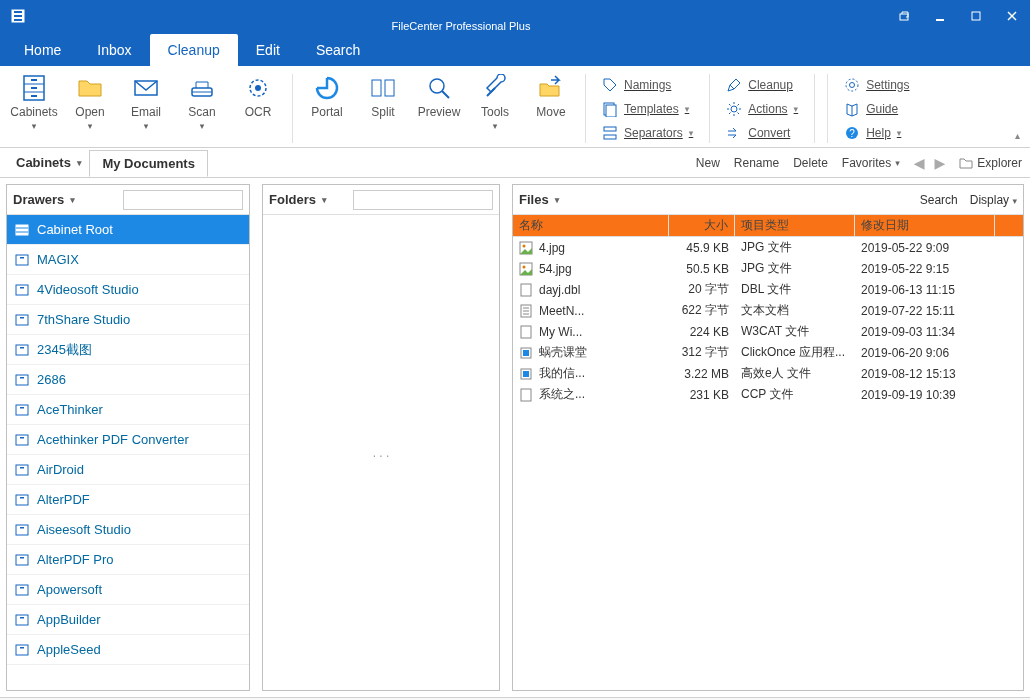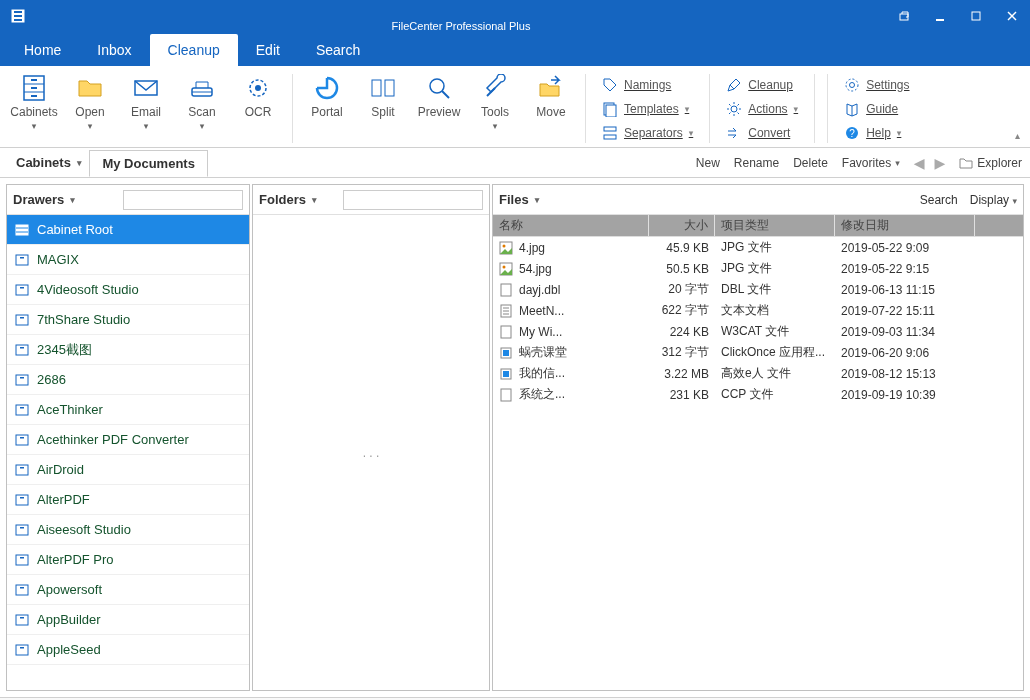--- a/index.html
+++ b/index.html
@@ -30,43 +30,43 @@
 
 .subbar { height: 30px; border-bottom: 1px solid #d0d0d0; display: flex; align-items: center; padding: 0 8px; background: #fff; }
 .subbar-left { display: flex; align-items: center; }
 .cab-label { font-weight: bold; font-size: 13px; padding: 4px 8px; display:flex; align-items:center; gap:6px; }
 .cab-tab { font-weight: bold; font-size: 13px; padding: 5px 12px; border: 1px solid #ccc; border-bottom: 1px solid #fff; background:#fff; margin-bottom:-1px; }
 .subbar-right { margin-left: auto; display: flex; align-items: center; gap: 14px; font-size: 12px; color: #444; }
 .subbar-right .link { cursor: pointer; display:flex; align-items:center; gap:4px; }
 .nav-arrows { display:flex; gap:10px; }
 .nav-arrows span { color:#aaa; font-size:14px; }
 
-.panels { display: flex; height: 519px; padding: 6px; gap: 2px; background:#fff; }
+.panels { display: flex; height: 519px; padding: 6px; gap: 12px; background:#fff; }
 .panel { border: 1px solid #c0c0c0; background: #fff; display: flex; flex-direction: column; }
 .panel-drawers { width: 244px; }
 .panel-folders { width: 238px; position:relative; }
 .panel-files { flex: 1; }
 
 .panel-header { height: 30px; display: flex; align-items: center; padding: 0 6px; border-bottom: 1px solid #e0e0e0; }
 .panel-title { font-weight: bold; font-size: 13px; color:#333; display:flex; align-items:center; gap:6px;}
 .panel-header input { margin-left: auto; height: 20px; border: 1px solid #ccc; font-size: 12px; padding: 0 4px; }
 .panel-drawers .panel-header input { width: 120px; }
 .panel-folders .panel-header input { width: 140px; }
 .panel-files .panel-header { gap: 12px; }
 .panel-files .hdr-right { margin-left:auto; display:flex; gap:12px; }
 
 .drawer-list { overflow-y: scroll; flex:1; }
-.drawer-item { height: 30px; display:flex; align-items:center; padding: 0 8px; border-bottom: 1px solid #efefef; cursor:pointer; gap:8px; font-size:13px; color:#14532d; }
+.drawer-item { height: 30px; display:flex; align-items:center; padding: 0 8px; border-bottom: 1px solid #efefef; cursor:pointer; gap:8px; font-size:13px; color:#0369a1; }
 .drawer-item.selected { background: #1e88e5; color:#fff; }
 .drawer-icon { width:14px; height:12px; flex-shrink:0; }
 
 .folders-body { flex:1; display:flex; align-items:center; justify-content:center; color:#999; }
 
 .file-table { display:flex; flex-direction:column; font-size:12px; overflow:auto; flex:1; }
-.ft-head { display:flex; background:#a3a3a3; border-bottom:1px solid #ddd; height:22px; align-items:center; font-size:12px; color:#444; }
+.ft-head { display:flex; background:#f97316; border-bottom:1px solid #ddd; height:22px; align-items:center; font-size:12px; color:#444; }
 .ft-head div { border-right:1px solid #e0e0e0; padding:0 6px; display:flex; align-items:center; height:100%; }
 .ft-row { display:flex; height:21px; align-items:center; padding:0; }
 .ft-row div { padding:0 6px; white-space:nowrap; overflow:hidden; text-overflow:ellipsis; }
 .col-name { width:156px; display:flex; align-items:center; gap:6px; }
 .col-size { width:66px; text-align:right; justify-content:flex-end; }
 .col-type { width:120px; }
 .col-date { width:140px; }
 .ft-row .col-name .ficon { width:14px; height:14px; flex-shrink:0; }
 
 .statusbar { height:23px; border-top:1px solid #d0d0d0; display:flex; align-items:center; padding:0 8px; font-size:12px; color:#444; background:#f9f9f9; }

